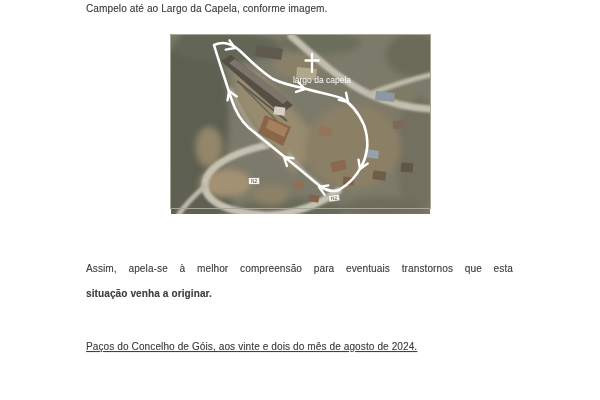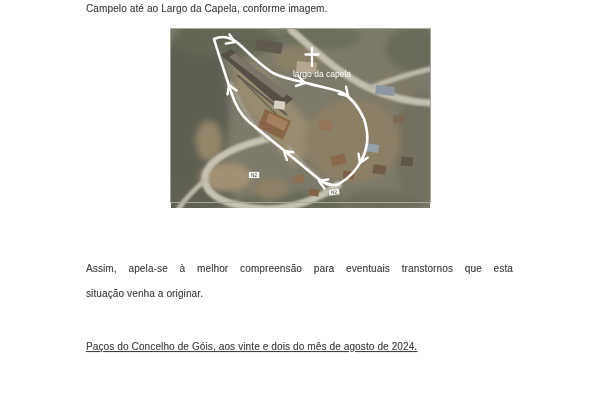--- a/index.html
+++ b/index.html
@@ -10,24 +10,24 @@
   }
   .page{position:relative;width:600px;height:400px;background:#ffffff;color:#3e3e3e;}
   .t{
     position:absolute;font-size:10px;letter-spacing:0.12px;color:#414141;
     text-shadow:0.2px 0.2px 0.35px rgba(90,90,90,0.45);
     white-space:nowrap;
   }
   #intro-line{left:86px;top:3px;}
   #body-paragraph{left:86px;top:256px;width:427px;white-space:normal;}
   #body-paragraph .jline{display:block;text-align:justify;text-align-last:justify;line-height:25px;}
-  #body-paragraph .nline{display:block;line-height:25px;}
+  #body-paragraph .nline{display:block;line-height:25px;font-weight:bold;}
   #closing-line{left:86px;top:341px;text-decoration:underline;}
   .figure{
-    position:absolute;left:171px;top:29px;width:259px;height:173px;
+    position:absolute;left:171px;top:35px;width:259px;height:173px;
     outline:1px solid #a8a69a;background:#eab308;
   }
   .figure svg{display:block;}
 </style>
 </head>
 <body>
 
 <div class="page">
 
   <div class="t" id="intro-line">Campelo até ao Largo da Capela, conforme imagem.</div>

